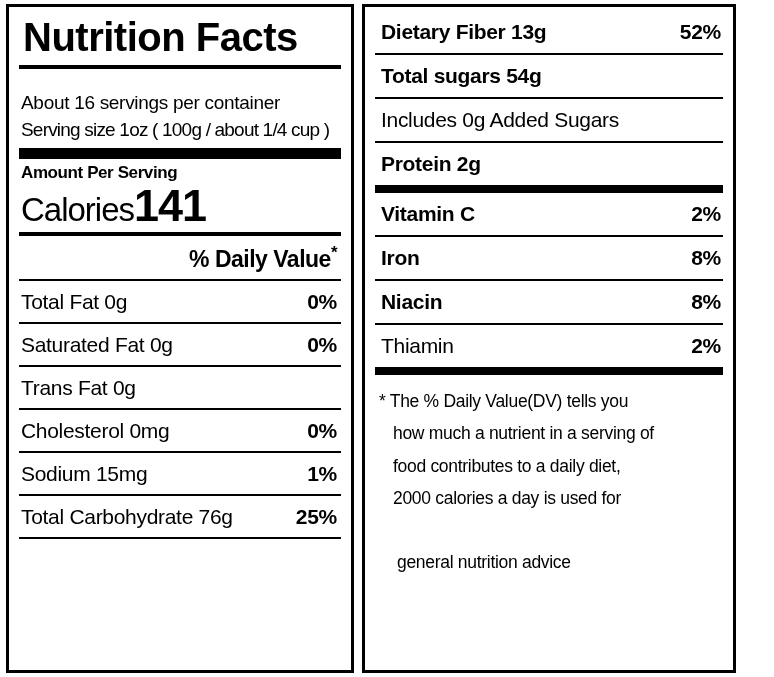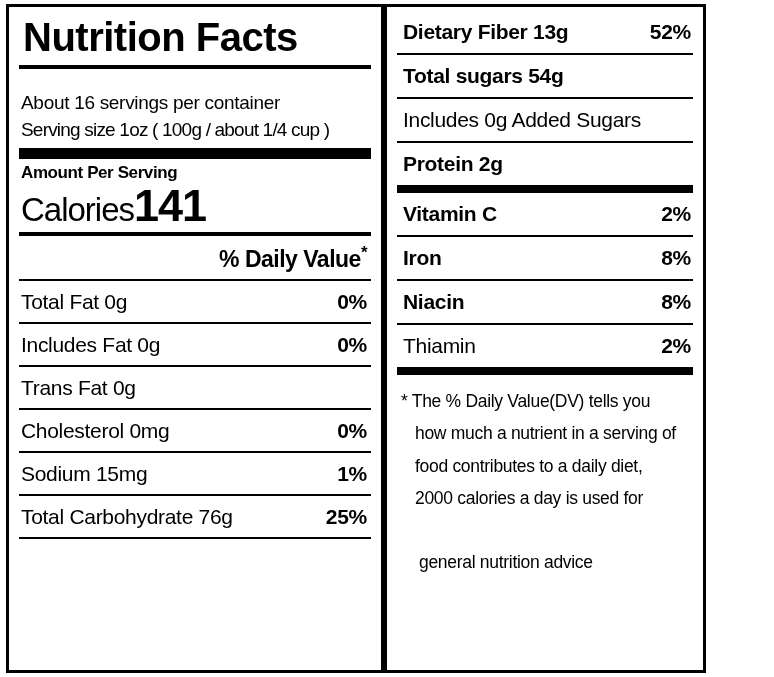--- a/index.html
+++ b/index.html
@@ -26,24 +26,25 @@
   }
 
   .col {
     box-sizing: border-box;
     border: 3px solid #000;
     padding: 4px 10px 4px 10px;
     display: flex;
     flex-direction: column;
   }
   .col-left {
-    width: 378px;
+    width: 348px;
+    margin-right: 8px;
   }
   .col-right {
-    width: 322px;
+    width: 374px;
   }
 
   
   .rule-thin {
     border-bottom: 2px solid #000;
   }
   .rule-med {
     border-bottom: 4px solid #000;
   }
   .rule-thick {
@@ -165,21 +166,21 @@
 
     <div class="dv-header rule-thin">
       <span>% Daily Value</span><sup>*</sup>
     </div>
 
     <div class="nrow rule-thin">
       <span class="nname">Total Fat  0g</span>
       <span class="nval">0%</span>
     </div>
     <div class="nrow rule-thin">
-      <span class="nname">Includes Fat 0g</span>
+      <span class="nname">Saturated Fat 0g</span>
       <span class="nval">0%</span>
     </div>
     <div class="nrow rule-thin">
       <span class="nname">Trans Fat 0g</span>
       <span class="nval"></span>
     </div>
     <div class="nrow rule-thin">
       <span class="nname">Cholesterol  0mg</span>
       <span class="nval">0%</span>
     </div>

